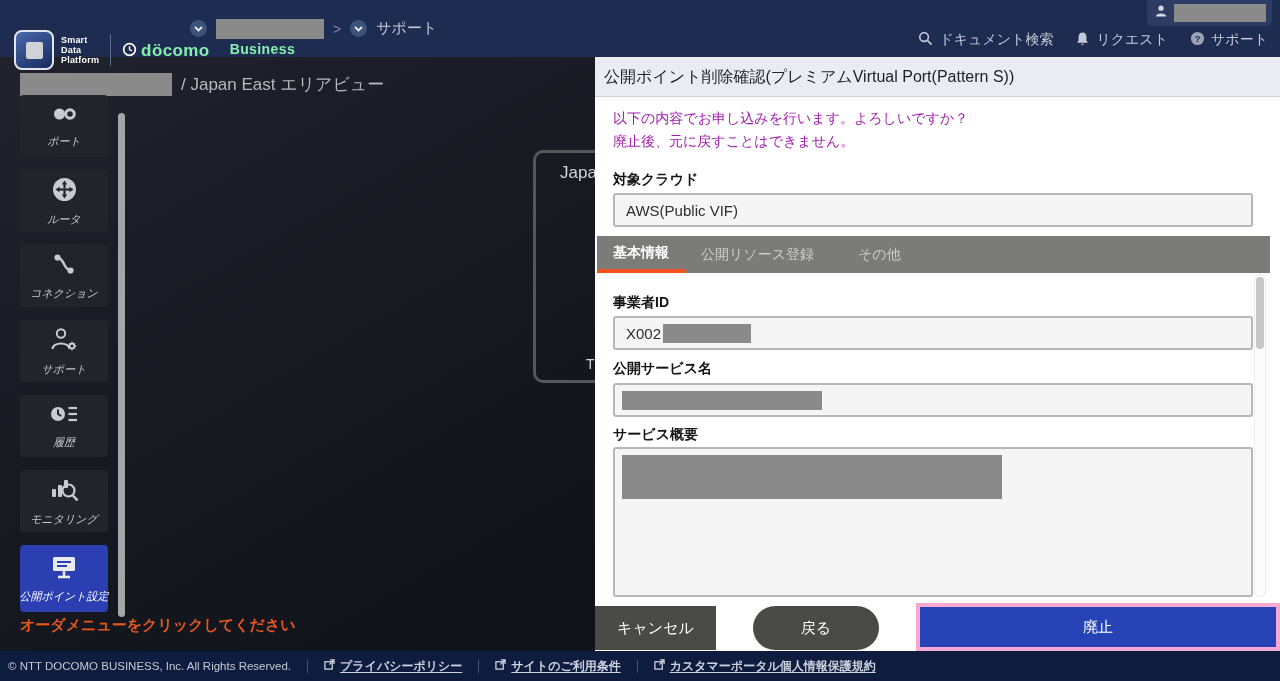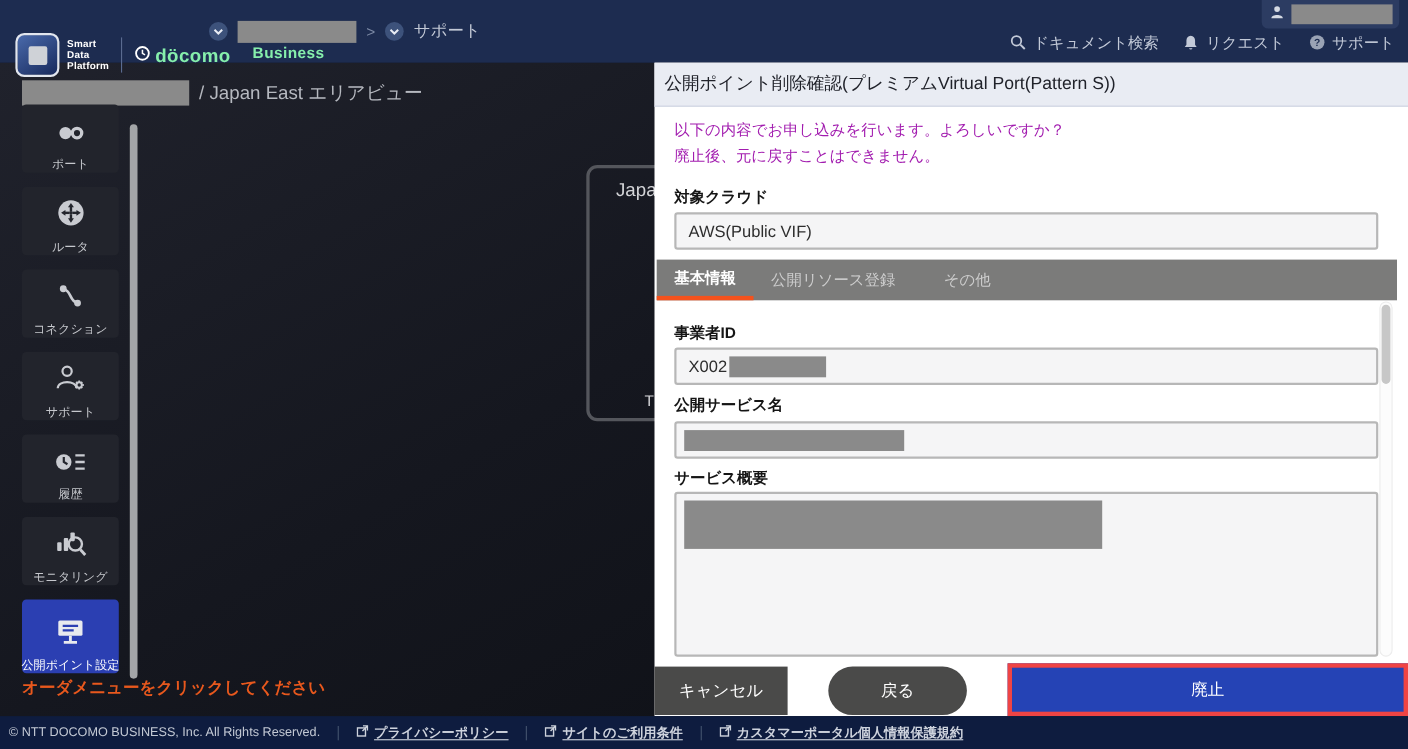--- a/index.html
+++ b/index.html
@@ -28,21 +28,21 @@
   .user-redact{width:92px;height:18px;}
   .header-nav{position:absolute;right:12px;top:27px;height:26px;display:flex;align-items:center;gap:22px;}
   .nav-item{display:flex;align-items:center;gap:6px;color:#c3cad8;font-size:14px;cursor:pointer;}
 
   
   .main{position:absolute;left:0;top:57px;width:1280px;height:594px;background:linear-gradient(150deg,#20222c 0%,#15171f 45%,#0b0d12 100%);overflow:hidden;}
   .breadcrumb-row{position:absolute;left:20px;top:16px;display:flex;align-items:center;gap:9px;}
   .bc-redact{width:152px;height:23px;}
   .bc-text{color:#b6b9c0;font-size:17px;}
   .sidebar{position:absolute;left:20px;top:38px;width:88px;display:flex;flex-direction:column;}
-  .side-item{width:88px;height:62px;margin-bottom:13px;background:#22242c;border-radius:4px;display:flex;flex-direction:column;align-items:center;justify-content:flex-end;gap:5px;cursor:pointer;}
+  .side-item{width:88px;height:62px;margin-bottom:13px;background:#22242c;border-radius:4px;display:flex;flex-direction:column;align-items:center;justify-content:center;gap:5px;cursor:pointer;font-style:italic;}
   .side-item .lbl{font-size:11px;color:#c6c8cd;white-space:nowrap;}
   .side-item.active{background:#2b3fb2;height:67px;}
   .side-item.active .lbl{color:#fff;}
   .side-scrollbar{position:absolute;left:118px;top:56px;width:7px;height:504px;background:#a3a5a8;border-radius:4px;cursor:pointer;}
   .area-card{position:absolute;left:533px;top:93px;width:75px;height:227px;border:3px solid #54565c;border-radius:10px;}
   .area-card .t1{position:absolute;left:24px;top:10px;font-size:17px;color:#d4d5d8;white-space:nowrap;}
   .area-card .t2{position:absolute;left:50px;top:203px;font-size:14px;color:#d4d5d8;white-space:nowrap;}
   .order-hint{position:absolute;left:20px;top:559px;color:#e8581d;font-size:15px;font-weight:700;}
 
   
@@ -65,21 +65,21 @@
   .fld-sname .redact{width:200px;height:19px;margin-left:-4px;}
   .lbl-desc{top:369px;}
   .textarea{position:absolute;left:18px;top:390px;width:640px;height:150px;background:#f5f5f6;border:2px solid #b7b7b7;border-radius:3px;box-sizing:border-box;}
   .textarea .redact{position:absolute;left:7px;top:6px;width:380px;height:44px;}
   .modal-scrollbar{position:absolute;left:659px;top:217px;width:12px;height:323px;background:#fcfcfc;border:1px solid #ececec;border-radius:6px;box-sizing:border-box;}
   .modal-scrollbar .thumb{position:absolute;left:1px;top:2px;width:8px;height:72px;background:#c7c7c7;border-radius:4px;cursor:pointer;}
   .modal-actions{position:absolute;left:0;top:546px;width:685px;height:48px;display:flex;align-items:flex-start;gap:33px;}
   .btn{border:none;height:44px;margin-top:3px;background:#4a4a49;color:#fff;font-size:15px;font-family:inherit;cursor:pointer;}
   .btn-cancel{width:121px;margin-right:4px;}
   .btn-back{width:126px;margin-right:4px;border-radius:22px;}
-  .btn-submit{flex:1;height:48px;margin-top:0;background:#2543b5;border:4px solid #ef4444;box-sizing:border-box;}
+  .btn-submit{flex:1;height:48px;margin-top:0;background:#2543b5;border:4px solid #f9a8d4;box-sizing:border-box;}
 
   
   .footer{position:absolute;left:0;top:651px;width:1280px;height:30px;background:#0e1c3f;display:flex;align-items:center;z-index:30;font-size:12px;color:#ced3dd;}
   .copyright{margin-left:8px;font-size:11.5px;color:#c3c9d4;}
   .foot-div{width:1px;height:13px;background:#44546e;margin:0 16px;}
   .foot-link{display:flex;align-items:center;gap:5px;cursor:pointer;}
   .foot-link .txt{text-decoration:underline;text-underline-offset:2px;font-weight:600;}
 </style>
 </head>
 <body>

